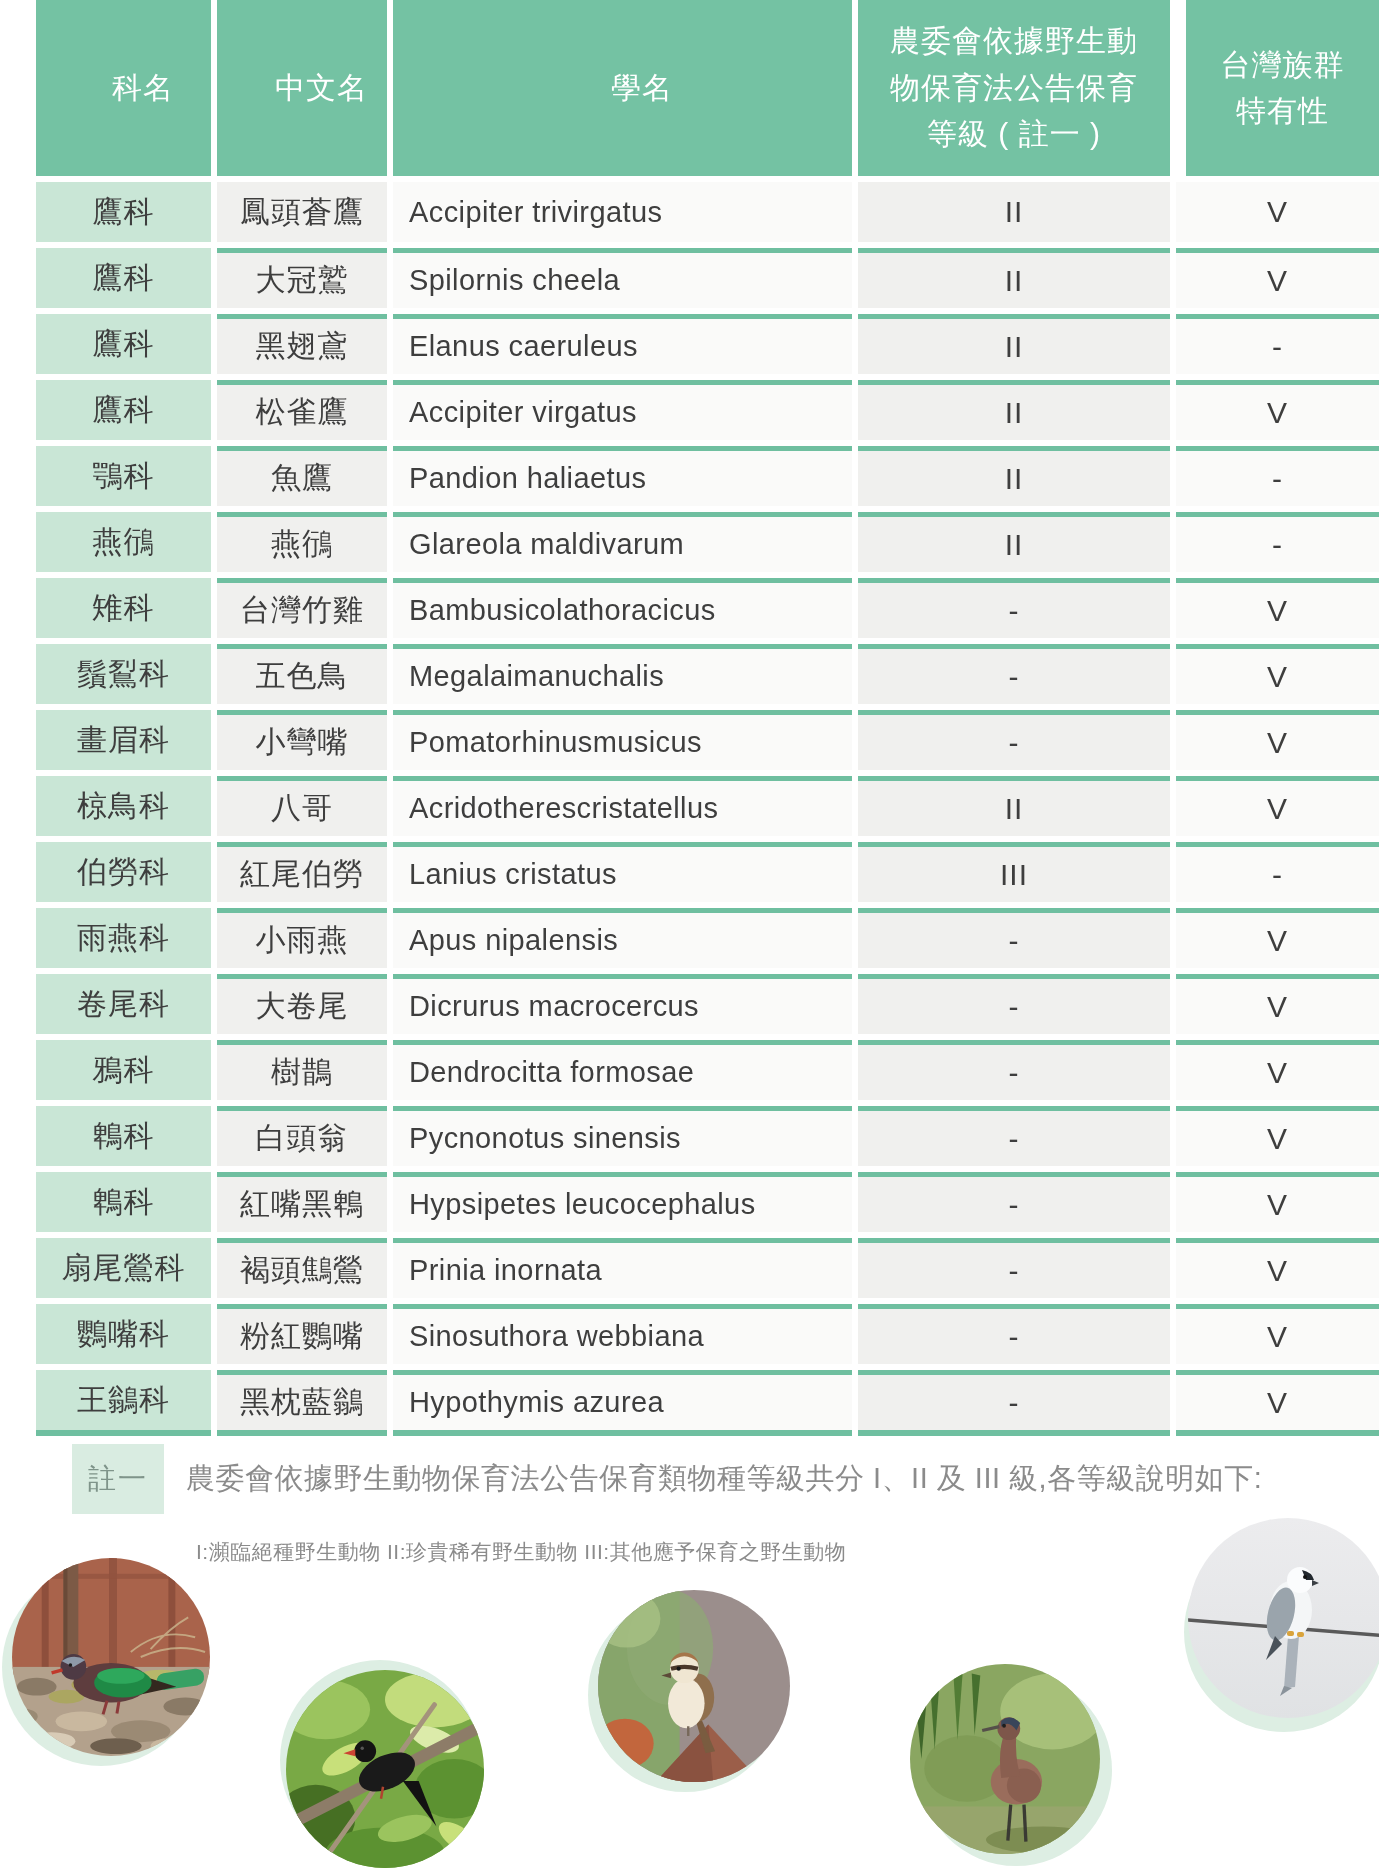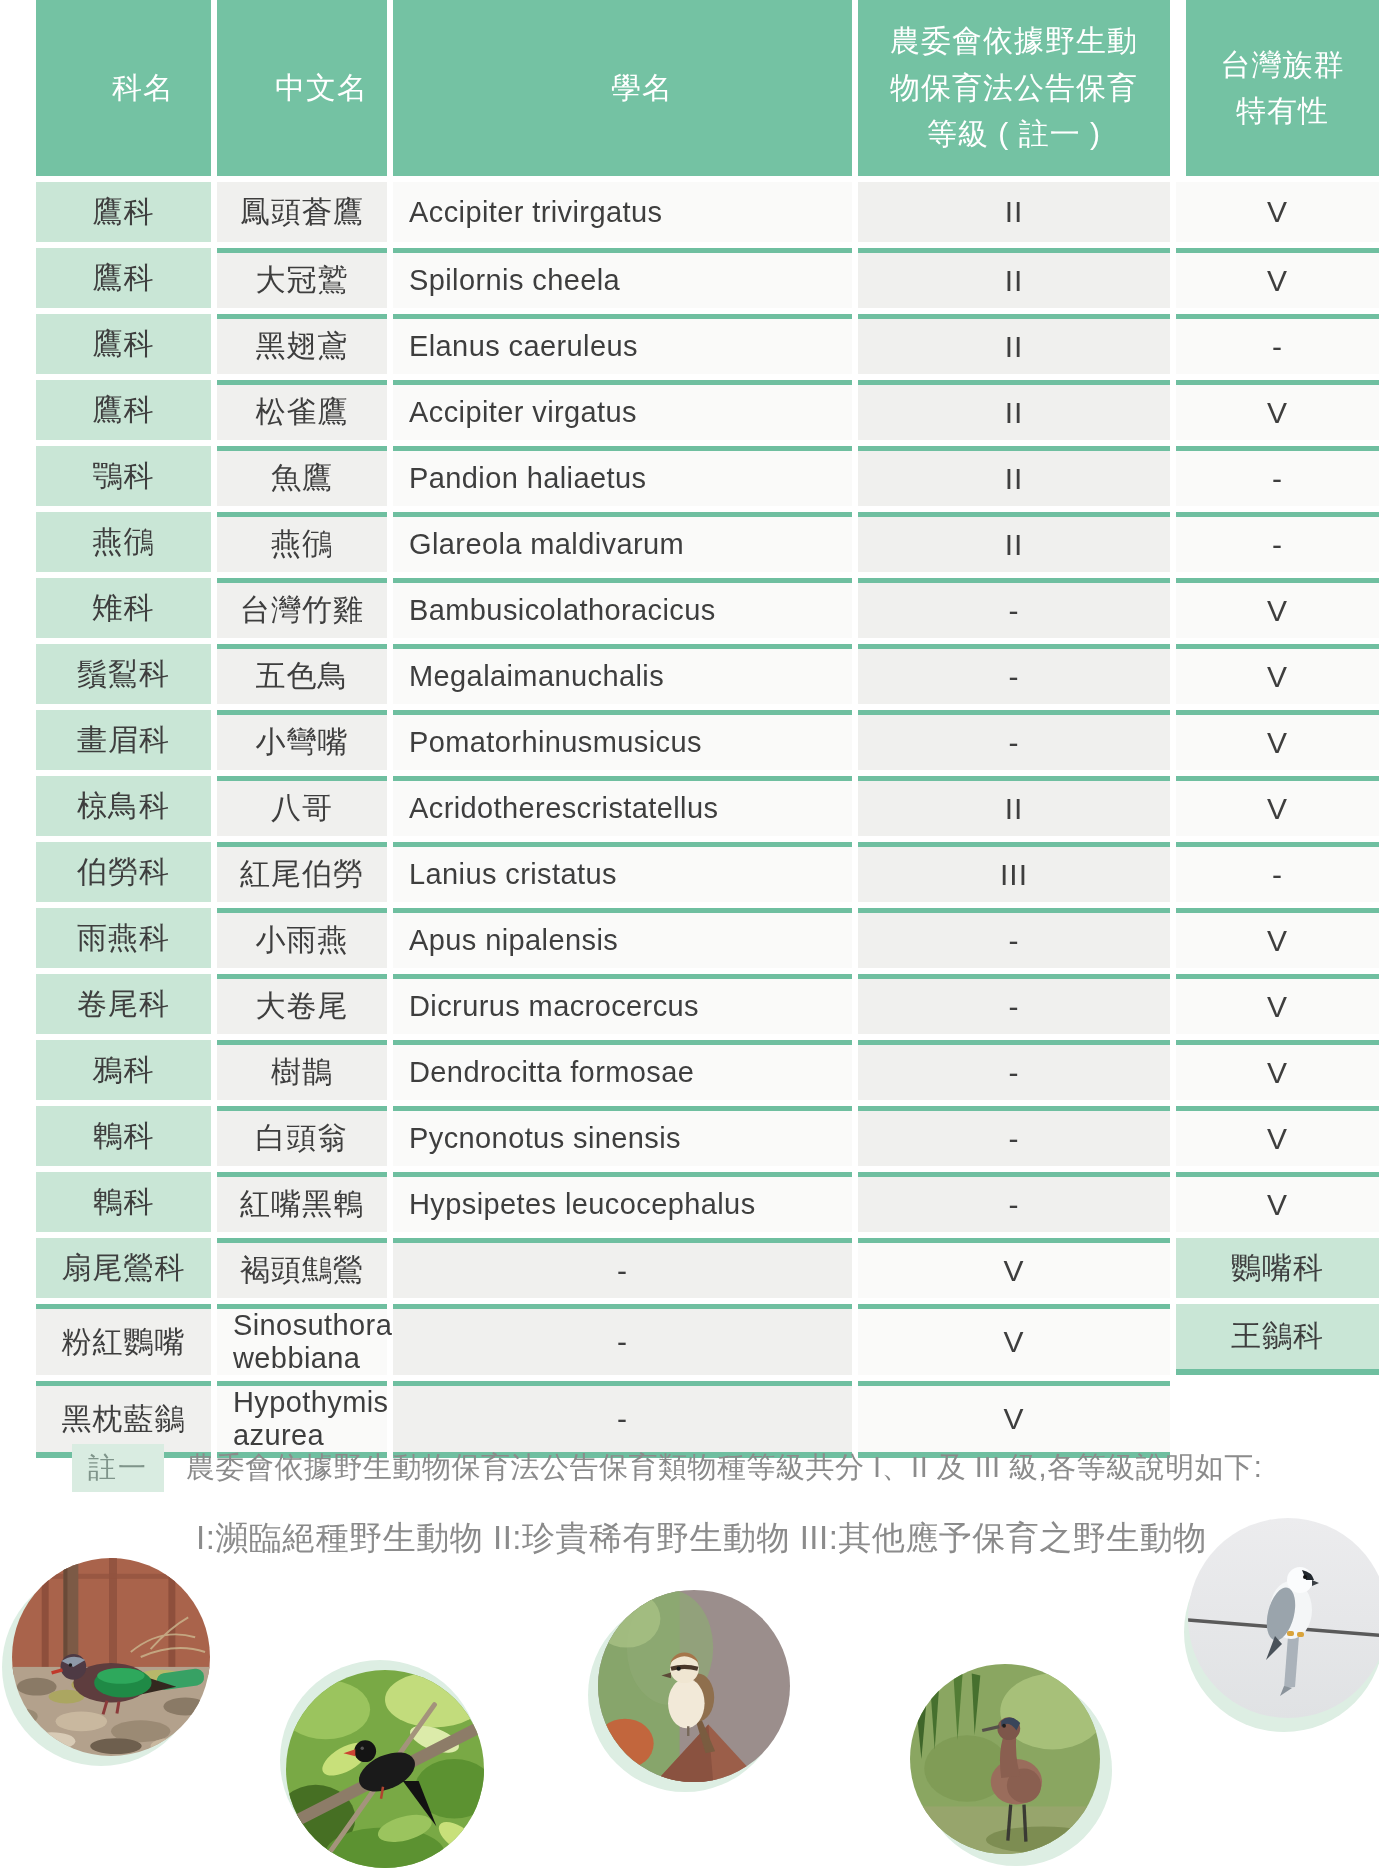--- a/index.html
+++ b/index.html
@@ -40,24 +40,24 @@
   .white-cell{background:var(--cell-white);}
   .c-sci{justify-content:flex-start; padding-left:16px; font-size:29px; letter-spacing:.4px;}
   .line-top{border-top:5px solid var(--line-green);}
   .line-bottom{border-bottom:6px solid var(--line-green); min-height:66px;}
 
   
   .note{position:absolute; left:72px; top:1444px; width:1290px; color:var(--note-gray);}
   .note-row1{display:flex; align-items:center;}
   .note-tag{
     background:var(--tag-green); color:#7f948a; font-size:28px;
-    padding:5px 16px; letter-spacing:2px; flex:0 0 auto;
+    padding:16px 16px; letter-spacing:2px; flex:0 0 auto;
   }
   .note-text1{font-size:29px; margin-left:22px; letter-spacing:.5px;}
-  .note-text2{font-size:33px; margin-top:24px; margin-left:124px; letter-spacing:.5px;}
+  .note-text2{font-size:21px; margin-top:24px; margin-left:124px; letter-spacing:.5px;}
 
   
   .pbg{position:absolute; border-radius:50%; background:var(--photo-ring);}
   .photo{position:absolute; border-radius:50%; overflow:hidden;}
   .photo svg{display:block; width:100%; height:100%;}
   .pbg1{left:2px;  top:1568px; width:198px; height:198px;}
   .ph1 {left:12px; top:1558px; width:198px; height:198px;}
   .pbg2{left:280px; top:1660px; width:200px; height:200px;}
   .ph2 {left:286px; top:1670px; width:198px; height:198px;}
   .pbg3{left:588px; top:1598px; width:194px; height:194px;}
@@ -154,20 +154,21 @@
       <div class="c-sci cell white-cell line-top">Pycnonotus sinensis</div>
       <div class="c-level cell gray-cell line-top">-</div>
       <div class="c-endemic cell white-cell line-top">V</div>
       <div class="c-family cell green-cell">鵯科</div>
       <div class="c-chinese cell gray-cell line-top">紅嘴黑鵯</div>
       <div class="c-sci cell white-cell line-top">Hypsipetes leucocephalus</div>
       <div class="c-level cell gray-cell line-top">-</div>
       <div class="c-endemic cell white-cell line-top">V</div>
       <div class="c-family cell green-cell">扇尾鶯科</div>
       <div class="c-chinese cell gray-cell line-top">褐頭鷦鶯</div>
+      <div class="c-sci cell white-cell line-top">Prinia inornata</div>
       <div class="c-level cell gray-cell line-top">-</div>
       <div class="c-endemic cell white-cell line-top">V</div>
       <div class="c-family cell green-cell">鸚嘴科</div>
       <div class="c-chinese cell gray-cell line-top">粉紅鸚嘴</div>
       <div class="c-sci cell white-cell line-top">Sinosuthora webbiana</div>
       <div class="c-level cell gray-cell line-top">-</div>
       <div class="c-endemic cell white-cell line-top">V</div>
       <div class="c-family cell green-cell line-bottom">王鶲科</div>
       <div class="c-chinese cell gray-cell line-top line-bottom">黑枕藍鶲</div>
       <div class="c-sci cell white-cell line-top line-bottom">Hypothymis azurea</div>

